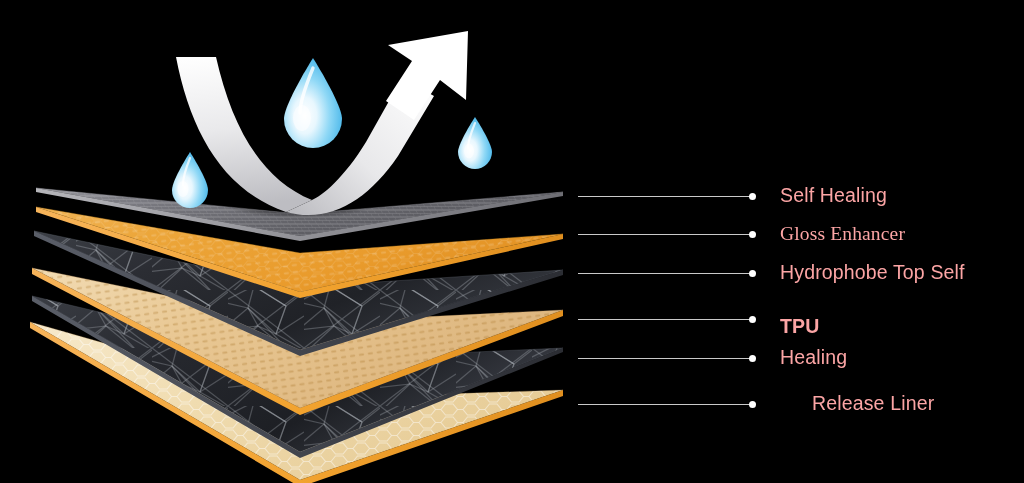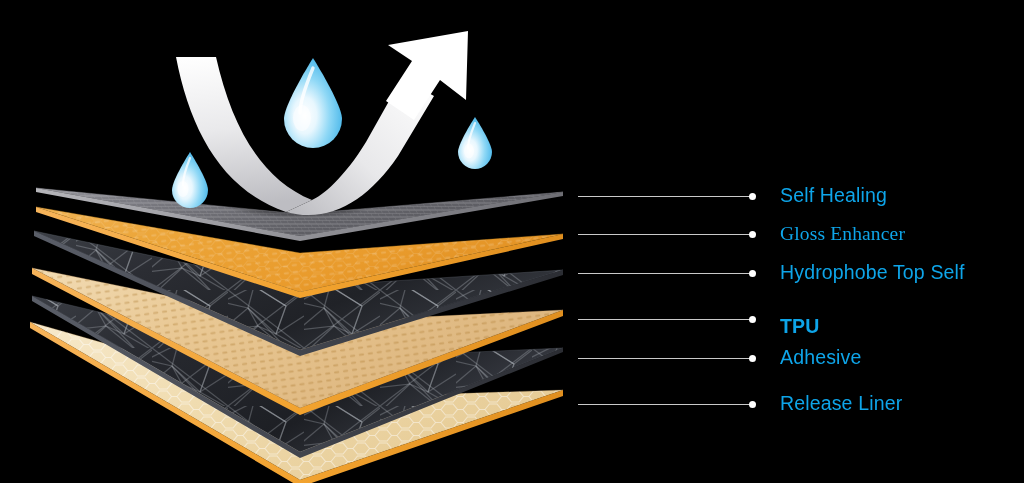--- a/index.html
+++ b/index.html
@@ -9,21 +9,21 @@
     overflow:hidden;position:relative;
   }
   #stage{position:absolute;left:0;top:0;width:1024px;height:483px;background:#000;}
   svg.art{position:absolute;left:0;top:0;width:1024px;height:483px;display:block;}
 
   .callouts{position:absolute;left:0;top:0;width:1024px;height:483px;}
   .lead{position:absolute;left:578px;height:1px;background:#c9c9c9;}
   .dot{position:absolute;width:7px;height:7px;border-radius:50%;background:#ffffff;}
   .clabel{
     position:absolute;left:780px;
-    color:#0ea5e9;
+    color:#fca5a5;
     font-size:19.5px;
     font-weight:400;
     letter-spacing:.15px;
     white-space:nowrap;
     line-height:1;
   }
 </style>
 </head>
 <body>
 
@@ -302,23 +302,23 @@
 
     <div>
       <div class="lead" style="top:319px;width:174px;"></div>
       <div class="dot" style="left:749px;top:316px;"></div>
       <div class="clabel" style="top:317px;font-weight:bold;">TPU</div>
     </div>
 
     <div>
       <div class="lead" style="top:358px;width:174px;"></div>
       <div class="dot" style="left:749px;top:355px;"></div>
-      <div class="clabel" style="top:348px;">Adhesive</div>
+      <div class="clabel" style="top:348px;">Healing</div>
     </div>
 
     <div>
       <div class="lead" style="top:404px;width:174px;"></div>
       <div class="dot" style="left:749px;top:401px;"></div>
-      <div class="clabel" style="top:394px;">Release Liner</div>
+      <div class="clabel" style="top:394px;margin-left:32px;">Release Liner</div>
     </div>
 
   </div>
 </div>
 
 </body></html>

